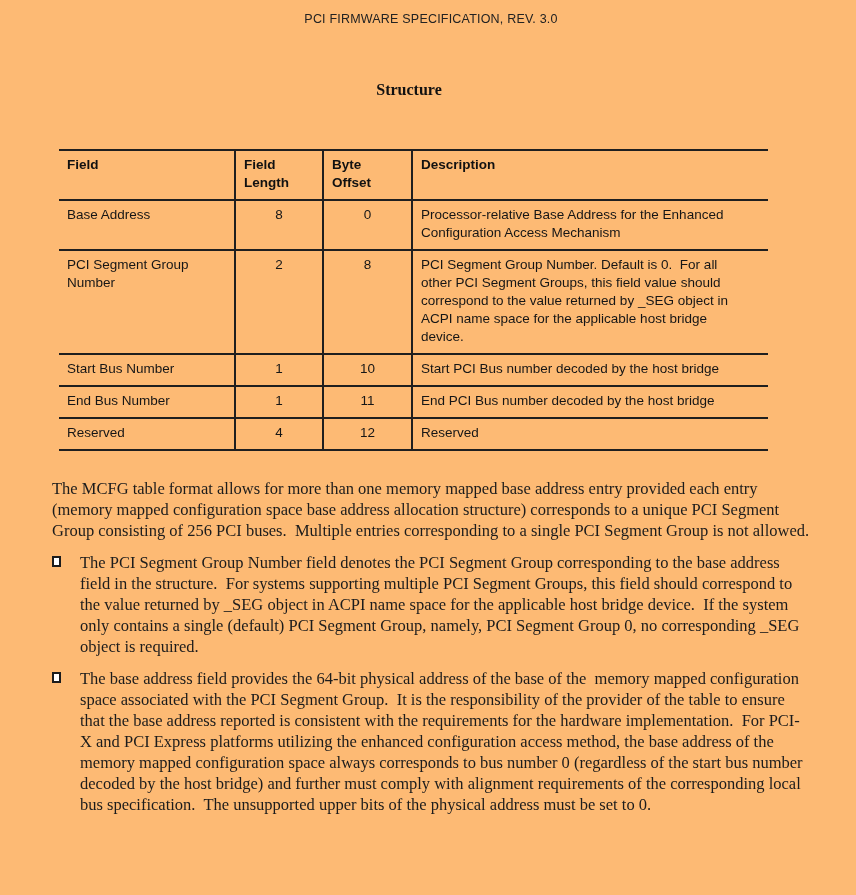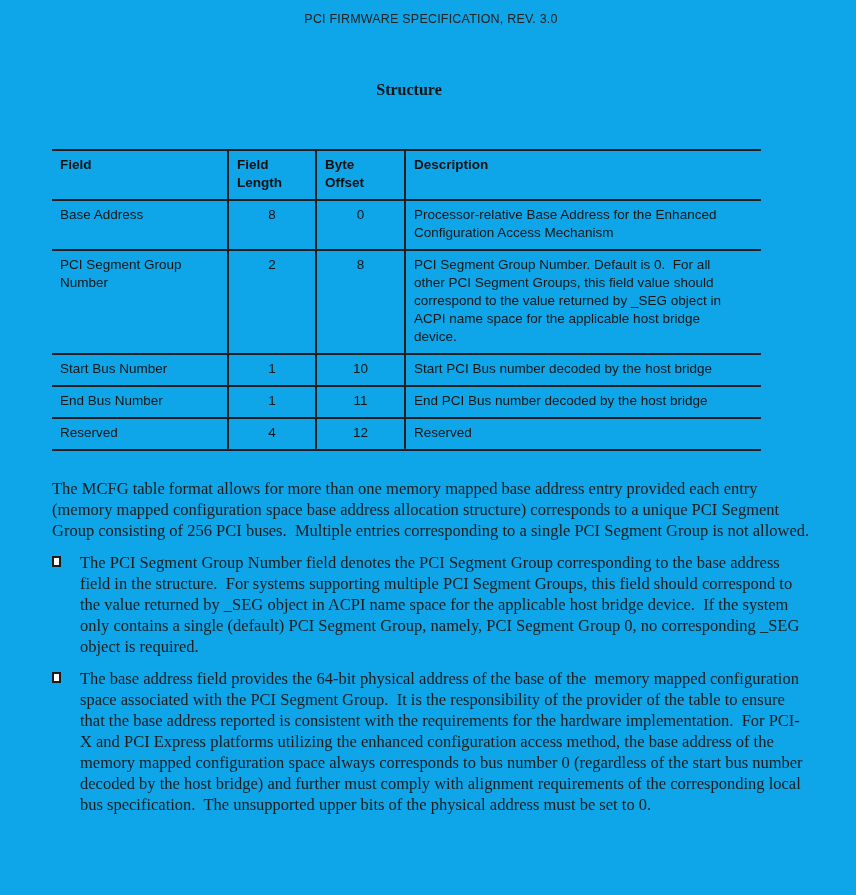--- a/index.html
+++ b/index.html
@@ -1,21 +1,21 @@
 <!DOCTYPE html>
 <html><head>
 <meta charset="utf-8">
 <style>
   * { margin: 0; padding: 0; box-sizing: border-box; }
   html, body { background: #ffffff; }
   .page {
     position: relative;
     width: 856px;
     height: 895px;
-    background: #0ea5e9;
+    background: #fdba74;
     color: #1a1a1a;
     font-family: "Liberation Serif", serif;
     padding: 12px 46px 9px 52px;
     overflow: hidden;
   }
   .running-header {
     text-align: center;
     font-family: "Liberation Sans", sans-serif;
     font-size: 12.5px;
     color: #222;
@@ -33,21 +33,21 @@
     width: 714px;
     text-align: center;
     font-weight: bold;
     font-size: 16px;
     line-height: 21.5px;
     white-space: pre-wrap;
     color: #111;
   }
   table.spec-table {
     margin-top: 5px;
-    margin-left: 0;
+    margin-left: 7px;
     width: 709px;
     border-collapse: collapse;
     table-layout: fixed;
     font-family: "Liberation Sans", sans-serif;
     font-size: 13.5px;
     line-height: 18px;
     color: #161616;
     border-top: 2px solid #1f1f1f;
     border-bottom: 2px solid #1f1f1f;
   }

